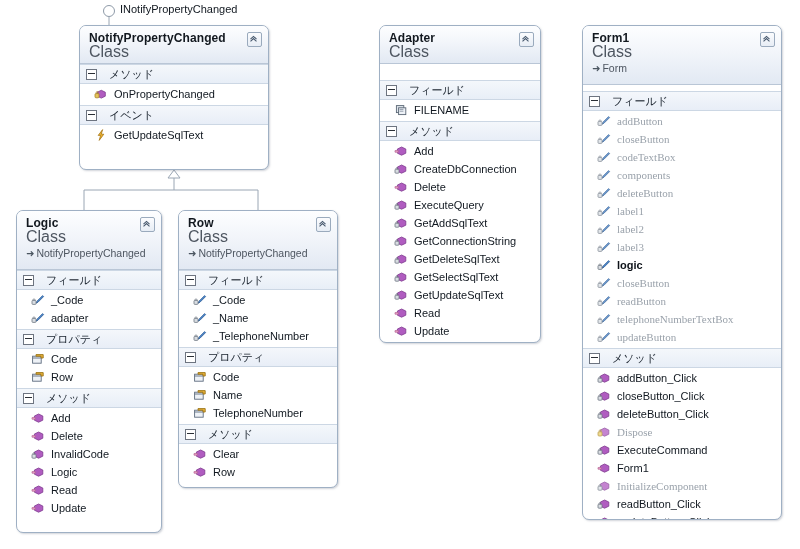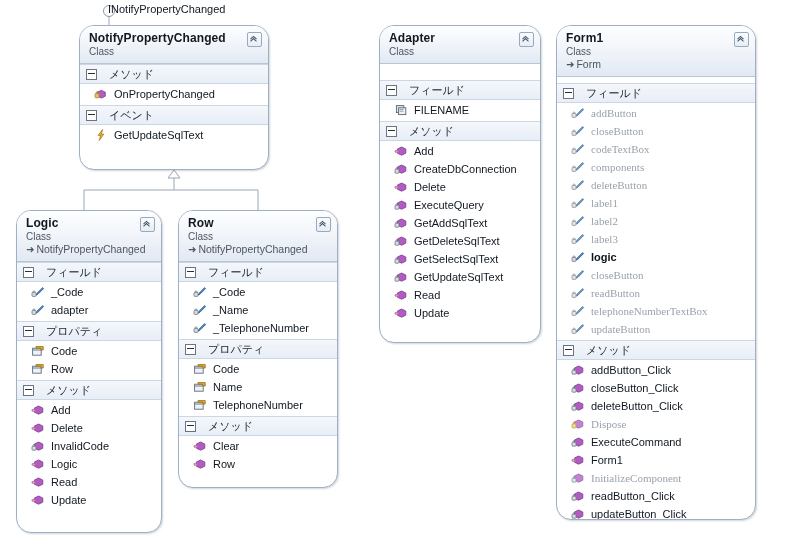--- a/index.html
+++ b/index.html
@@ -11,39 +11,39 @@
   }
   #canvas{position:relative;width:800px;height:549px;background:#fff;}
 
   
   #connectors{position:absolute;left:0;top:0;width:800px;height:549px;pointer-events:none;}
 
   
   .cbox{
     position:absolute;
     border:1px solid #9fb0c4;
-    border-radius:15px;
+    border-radius:7px;
     background:#ffffff;
     box-shadow:1px 1px 2px rgba(120,130,145,.35);
     overflow:hidden;
     box-sizing:border-box;
   }
   .chead{
     position:relative;
     background:linear-gradient(to bottom,#fdfeff 0%,#f2f5fa 45%,#e2e9f3 100%);
     border-bottom:1px solid #b9c6d6;
     padding:5px 8px 5px 9px;
   }
   .ctitle{
     font-size:12px;font-weight:bold;color:#12181f;
     line-height:14px;letter-spacing:.1px;
     white-space:nowrap;
   }
-  .ckind{font-size:10px;color:#4d5560;line-height:13px;}
-  .cbase{font-size:10.5px;color:#4d5560;line-height:13px;white-space:nowrap;}
+  .ckind{font-size:16px;color:#4d5560;line-height:13px;}
+  .cbase{font-size:10.5px;color:#4d5560;line-height:20px;white-space:nowrap;}
   .cbase .arrow{color:#4a5560;font-size:10px;margin-right:2px;}
   .chevbtn{
     position:absolute;right:6px;top:6px;width:13px;height:13px;
     border:1px solid #9aaabd;border-radius:2px;
     background:linear-gradient(to bottom,#fbfcfe,#e7edf5);
   }
   .chevbtn svg{display:block;}
 
   
   .sechead{
@@ -86,21 +86,21 @@
 
     <polygon points="174,170 168,178 180,178" fill="#ffffff" stroke="#9aa6b4" stroke-width="1"></polygon>
     <line x1="174" y1="178" x2="174" y2="190" stroke="#9aa6b4" stroke-width="1"></line>
 
     <line x1="84" y1="190" x2="258" y2="190" stroke="#9aa6b4" stroke-width="1"></line>
 
     <line x1="84" y1="190" x2="84" y2="210" stroke="#9aa6b4" stroke-width="1"></line>
     <line x1="258" y1="190" x2="258" y2="210" stroke="#9aa6b4" stroke-width="1"></line>
   </svg>
 
-  <div style="position:absolute;left:108px;top:3px;font-size:11px;color:#10171f;white-space:nowrap;">INotifyPropertyChanged</div>
+  <div style="position:absolute;left:120px;top:3px;font-size:11px;color:#10171f;white-space:nowrap;">INotifyPropertyChanged</div>
 
   <div class="cbox" style="left:79px;top:25px;width:190px;height:145px;">
     <div class="chead">
       <div class="ctitle">NotifyPropertyChanged</div>
       <div class="ckind">Class</div>
       <div class="chevbtn">
         <svg width="11" height="11" viewBox="0 0 11 11">
             <path d="M2.5 6.2 L5.5 3.4 L8.5 6.2" fill="none" stroke="#4a5b70" stroke-width="1.1"></path>
             <path d="M2.5 8.4 L5.5 5.6 L8.5 8.4" fill="none" stroke="#4a5b70" stroke-width="1.1"></path>
           </svg>
@@ -417,20 +417,28 @@
               <path d="M2.1 7.2 v-.9 a.95 .95 0 0 1 1.8 0 v.9" fill="none" stroke="#6d7682" stroke-width=".8"></path>
             </svg></span>
         <span class="name">GetAddSqlText</span>
       </div>
       <div class="mrow">
         <span class="ico"><svg width="14" height="14" viewBox="0 0 14 14">
               <path d="M7.6 3.0 L11.8 5.0 L11.8 9.2 L7.6 11.2 L3.4 9.2 L3.4 5.0 Z" fill="#b05cc0" stroke="#7e3a8e" stroke-width=".8"></path>
               <rect x="1" y="7.2" width="4" height="4" rx=".8" fill="#d9dde2" stroke="#6d7682" stroke-width=".8"></rect>
               <path d="M2.1 7.2 v-.9 a.95 .95 0 0 1 1.8 0 v.9" fill="none" stroke="#6d7682" stroke-width=".8"></path>
             </svg></span>
+        <span class="name">GetConnectionString</span>
+      </div>
+      <div class="mrow">
+        <span class="ico"><svg width="14" height="14" viewBox="0 0 14 14">
+              <path d="M7.6 3.0 L11.8 5.0 L11.8 9.2 L7.6 11.2 L3.4 9.2 L3.4 5.0 Z" fill="#b05cc0" stroke="#7e3a8e" stroke-width=".8"></path>
+              <rect x="1" y="7.2" width="4" height="4" rx=".8" fill="#d9dde2" stroke="#6d7682" stroke-width=".8"></rect>
+              <path d="M2.1 7.2 v-.9 a.95 .95 0 0 1 1.8 0 v.9" fill="none" stroke="#6d7682" stroke-width=".8"></path>
+            </svg></span>
         <span class="name">GetDeleteSqlText</span>
       </div>
       <div class="mrow">
         <span class="ico"><svg width="14" height="14" viewBox="0 0 14 14">
               <path d="M7.6 3.0 L11.8 5.0 L11.8 9.2 L7.6 11.2 L3.4 9.2 L3.4 5.0 Z" fill="#b05cc0" stroke="#7e3a8e" stroke-width=".8"></path>
               <rect x="1" y="7.2" width="4" height="4" rx=".8" fill="#d9dde2" stroke="#6d7682" stroke-width=".8"></rect>
               <path d="M2.1 7.2 v-.9 a.95 .95 0 0 1 1.8 0 v.9" fill="none" stroke="#6d7682" stroke-width=".8"></path>
             </svg></span>
         <span class="name">GetSelectSqlText</span>
       </div>
@@ -452,21 +460,21 @@
       <div class="mrow">
         <span class="ico"><svg width="14" height="14" viewBox="0 0 14 14">
               <path d="M7.6 3.0 L11.8 5.0 L11.8 9.2 L7.6 11.2 L3.4 9.2 L3.4 5.0 Z" fill="#b05cc0" stroke="#7e3a8e" stroke-width=".8"></path>
               <path d="M1 6.6 h3.4 v1.6 h-3.4 z" fill="#f0a8d0" stroke="#b0628f" stroke-width=".7"></path>
             </svg></span>
         <span class="name">Update</span>
       </div>
     </div>
   </div>
 
-  <div class="cbox" style="left:556px;top:25px;width:200px;height:495px;">
+  <div class="cbox" style="left:582px;top:25px;width:200px;height:495px;">
     <div class="chead">
       <div class="ctitle">Form1</div>
       <div class="ckind">Class</div>
       <div class="cbase"><span class="arrow">➜</span><span>Form</span></div>
       <div class="chevbtn">
         <svg width="11" height="11" viewBox="0 0 11 11">
             <path d="M2.5 6.2 L5.5 3.4 L8.5 6.2" fill="none" stroke="#4a5b70" stroke-width="1.1"></path>
             <path d="M2.5 8.4 L5.5 5.6 L8.5 8.4" fill="none" stroke="#4a5b70" stroke-width="1.1"></path>
           </svg>
       </div>

